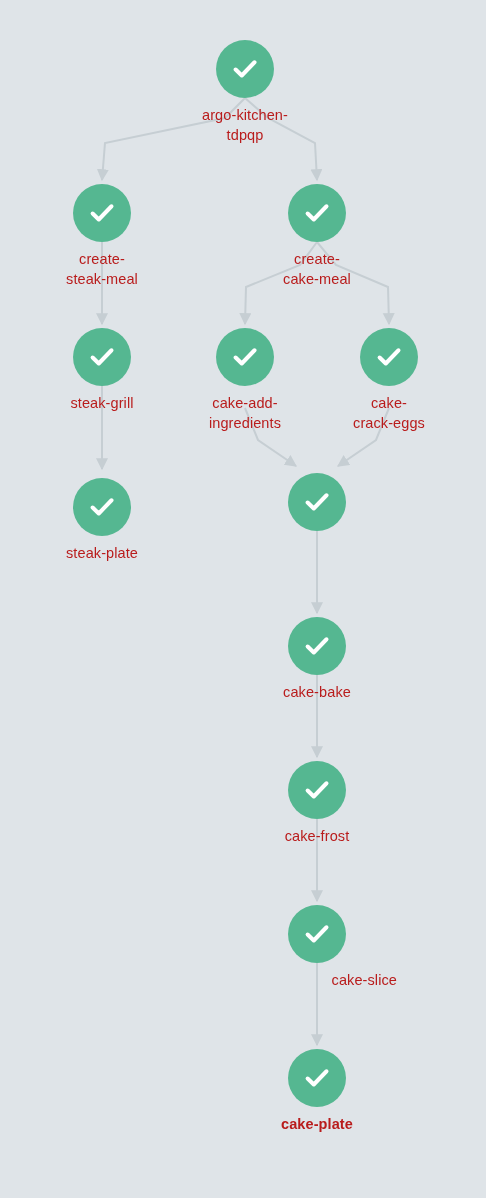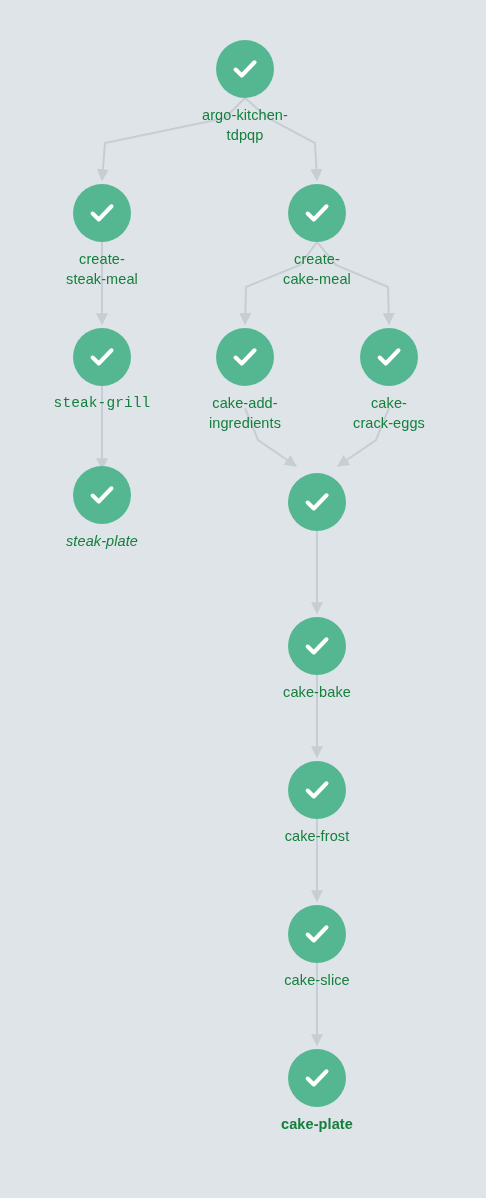--- a/index.html
+++ b/index.html
@@ -42,21 +42,21 @@
   .node-circle svg {
     position: absolute;
     left: 50%;
     top: 50%;
     transform: translate(-50%, -50%);
   }
   .node-label {
     margin-top: 7px;
     font-size: 14.5px;
     line-height: 20px;
-    color: #15803d;
+    color: #b91c1c;
     letter-spacing: 0.1px;
     white-space: pre-line;
   }
 </style>
 </head>
 <body>
 
 <div id="canvas">
 
   <svg id="edge-layer" viewBox="0 0 486 1198" xmlns="http://www.w3.org/2000/svg">
@@ -102,21 +102,21 @@
       </div>
       <div class="node" style="left: 317px; top: 184px;">
         <div class="node-circle" style="background: rgb(85, 183, 145);">
           <svg width="30" height="30" viewBox="0 0 24 24">
             <path d="M4.5 12.4 L9.4 17.2 L19.6 6.6" fill="none" stroke="#ffffff" stroke-width="3.2" stroke-linecap="round" stroke-linejoin="round"></path>
           </svg>
         </div>
         <div class="node-label">create-
 cake-meal</div>
       </div>
-      <div class="node" style="left: 102px; top: 328px; font-family: Liberation Mono, monospace;">
+      <div class="node" style="left: 102px; top: 328px;">
         <div class="node-circle" style="background: rgb(85, 183, 145);">
           <svg width="30" height="30" viewBox="0 0 24 24">
             <path d="M4.5 12.4 L9.4 17.2 L19.6 6.6" fill="none" stroke="#ffffff" stroke-width="3.2" stroke-linecap="round" stroke-linejoin="round"></path>
           </svg>
         </div>
         <div class="node-label">steak-grill</div>
       </div>
       <div class="node" style="left: 245px; top: 328px;">
         <div class="node-circle" style="background: rgb(85, 183, 145);">
           <svg width="30" height="30" viewBox="0 0 24 24">
@@ -128,21 +128,21 @@
       </div>
       <div class="node" style="left: 389px; top: 328px; text-align: center;">
         <div class="node-circle" style="background: rgb(85, 183, 145);">
           <svg width="30" height="30" viewBox="0 0 24 24">
             <path d="M4.5 12.4 L9.4 17.2 L19.6 6.6" fill="none" stroke="#ffffff" stroke-width="3.2" stroke-linecap="round" stroke-linejoin="round"></path>
           </svg>
         </div>
         <div class="node-label">cake-
 crack-eggs</div>
       </div>
-      <div class="node" style="left: 102px; top: 466px; font-style: italic;">
+      <div class="node" style="left: 102px; top: 478px;">
         <div class="node-circle" style="background: rgb(85, 183, 145);">
           <svg width="30" height="30" viewBox="0 0 24 24">
             <path d="M4.5 12.4 L9.4 17.2 L19.6 6.6" fill="none" stroke="#ffffff" stroke-width="3.2" stroke-linecap="round" stroke-linejoin="round"></path>
           </svg>
         </div>
         <div class="node-label">steak-plate</div>
       </div>
       <div class="node" style="left: 317px; top: 473px;">
         <div class="node-circle" style="background: rgb(85, 183, 145);">
           <svg width="30" height="30" viewBox="0 0 24 24">
@@ -159,21 +159,21 @@
         <div class="node-label">cake-bake</div>
       </div>
       <div class="node" style="left: 317px; top: 761px;">
         <div class="node-circle" style="background: rgb(85, 183, 145);">
           <svg width="30" height="30" viewBox="0 0 24 24">
             <path d="M4.5 12.4 L9.4 17.2 L19.6 6.6" fill="none" stroke="#ffffff" stroke-width="3.2" stroke-linecap="round" stroke-linejoin="round"></path>
           </svg>
         </div>
         <div class="node-label">cake-frost</div>
       </div>
-      <div class="node" style="left: 317px; top: 905px;">
+      <div class="node" style="left: 317px; top: 905px; text-align: right;">
         <div class="node-circle" style="background: rgb(85, 183, 145);">
           <svg width="30" height="30" viewBox="0 0 24 24">
             <path d="M4.5 12.4 L9.4 17.2 L19.6 6.6" fill="none" stroke="#ffffff" stroke-width="3.2" stroke-linecap="round" stroke-linejoin="round"></path>
           </svg>
         </div>
         <div class="node-label">cake-slice</div>
       </div>
       <div class="node" style="left: 317px; top: 1049px; font-weight: bold;">
         <div class="node-circle" style="background: rgb(85, 183, 145);">
           <svg width="30" height="30" viewBox="0 0 24 24">

